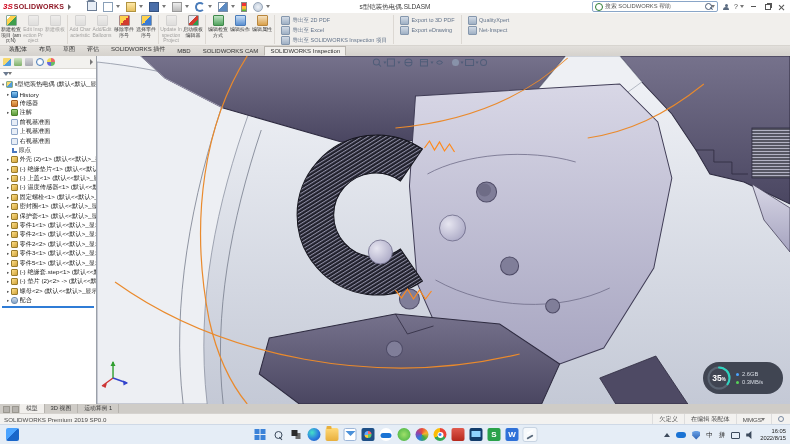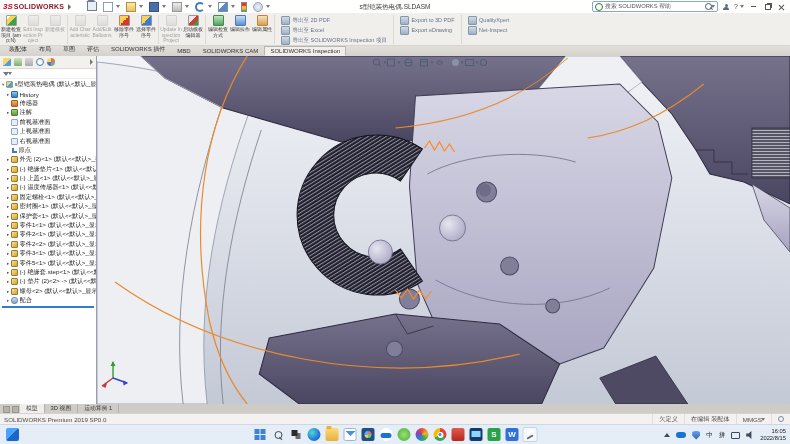--- a/index.html
+++ b/index.html
@@ -555,20 +555,42 @@
             <circle cx="112" cy="5.5" r="3"></circle>
           </g>
         <path d="M12,4.5 l3,0 -1.5,2.4 Z" fill="#4c5b77" stroke="none"></path>
         <path d="M26,4.5 l3,0 -1.5,2.4 Z" fill="#4c5b77" stroke="none"></path>
         <path d="M59,4.5 l3,0 -1.5,2.4 Z" fill="#4c5b77" stroke="none"></path>
         <path d="M89,4.5 l3,0 -1.5,2.4 Z" fill="#4c5b77" stroke="none"></path>
         <path d="M104,4.5 l3,0 -1.5,2.4 Z" fill="#4c5b77" stroke="none"></path>
       </g>
     </svg>
 
+    <div class="perf">
+      <div class="pgauge">
+        <svg width="26" height="26" viewBox="0 0 26 26">
+          <circle cx="13" cy="13" r="10.5" fill="none" stroke="#5a6472" stroke-width="2"></circle>
+          <circle cx="13" cy="13" r="10.5" fill="none" stroke="#2fd4c0" stroke-width="2" stroke-dasharray="23.1 42.9" stroke-linecap="round" transform="rotate(-90 13 13)"></circle>
+        </svg>
+        <span class="pval">
+            <span>35</span>
+            <i>%</i>
+          </span>
+      </div>
+      <div class="prows">
+        <div class="prow">
+            <span class="dotb"></span>
+            <span>2.6GB</span>
+          </div>
+        <div class="prow">
+            <span class="dotg"></span>
+            <span>0.3MB/s</span>
+          </div>
+      </div>
+    </div>
   </div>
 </div>
 
 <div id="bottombar" class="abs">
   <span class="bnav"></span>
   <span class="bnav"></span>
   <span class="btab active">模型</span>
   <span class="btab">3D 视图</span>
   <span class="btab">运动算例 1</span>
 </div>

